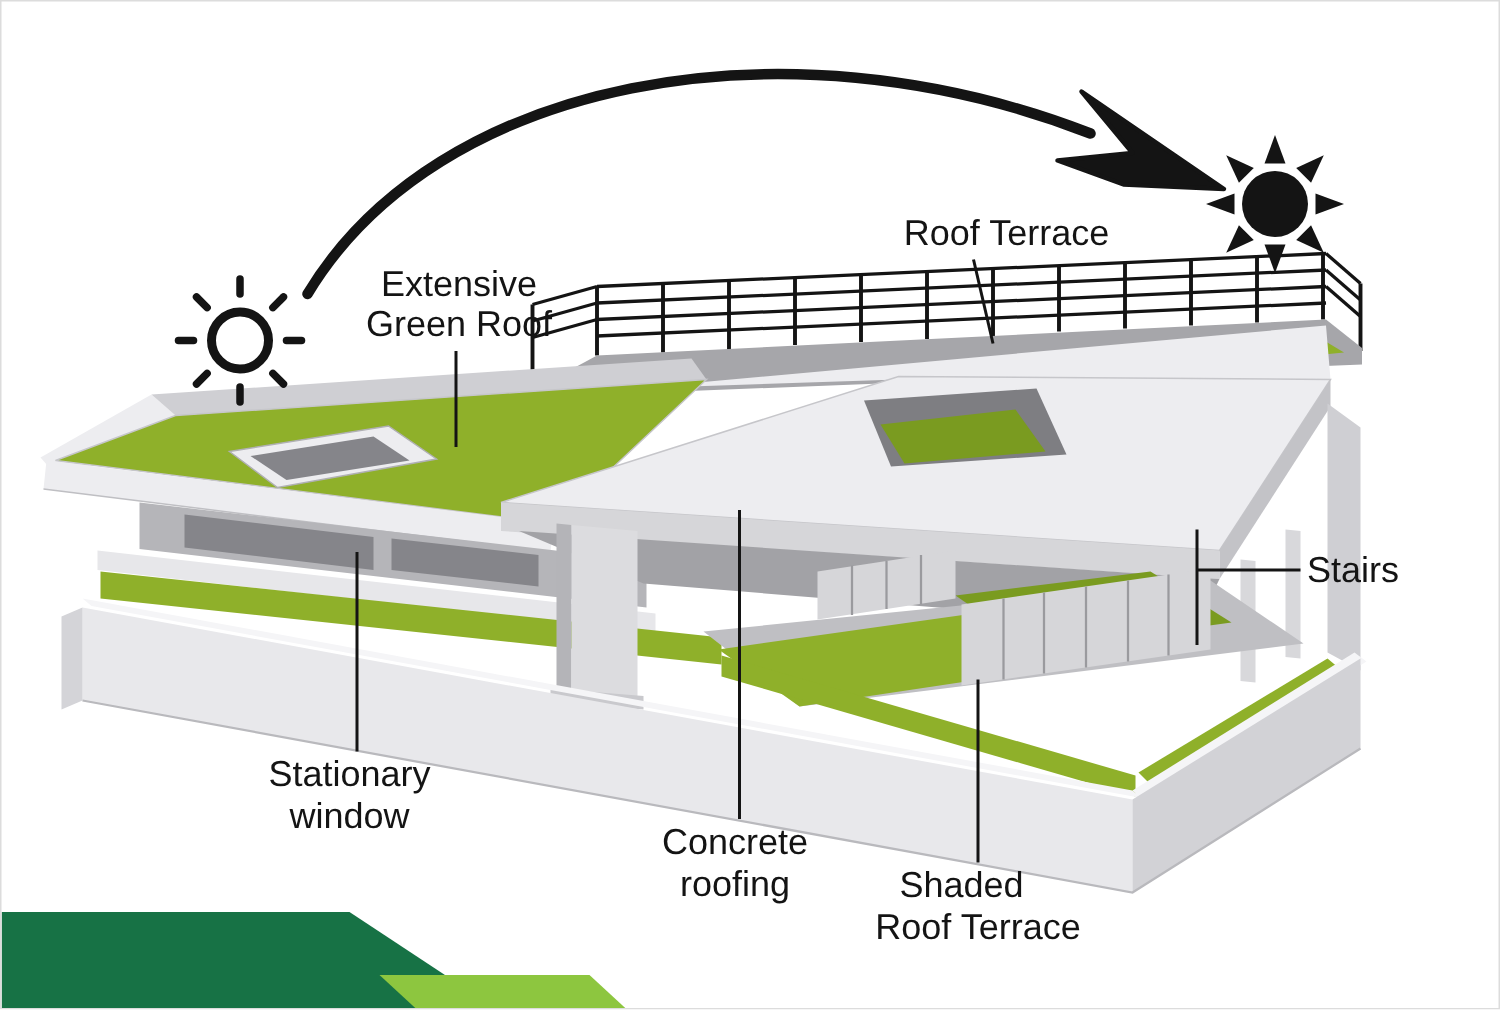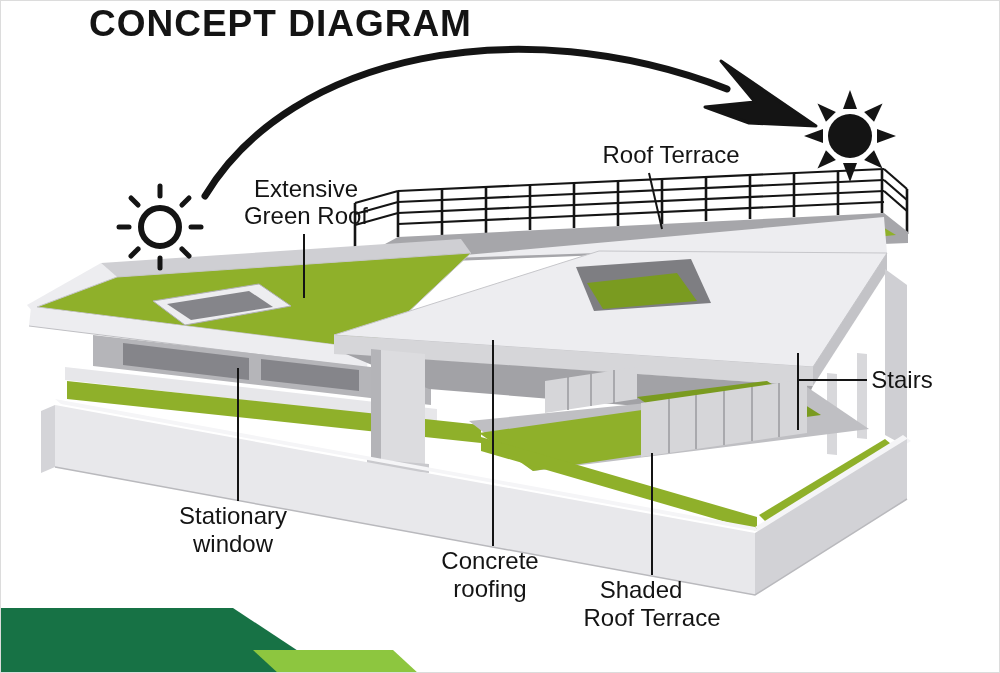--- a/index.html
+++ b/index.html
@@ -32,21 +32,20 @@
   .rail{stroke:var(--ink,#141414);fill:none;}
   .ptr{stroke:var(--ink,#141414);stroke-width:2;fill:none;}
   .lbl{font-family:"Liberation Sans",sans-serif;font-size:24px;fill:var(--ink,#141414);}
   .edge{stroke:#c6c6ca;stroke-width:1;}
 </style>
 </head>
 <body>
 
 <div class="stage">
 
-  <div class="title">CONCEPT DIAGRAM</div>
 
   <svg viewBox="0 0 1000 673" width="1000" height="673">
 
     <g class="rail" stroke-width="2.2">
       <path d="M397,190 L883,168"></path>
         <path d="M397,201 L883,179"></path>
       <path d="M397,212 L883,190"></path>
         <path d="M397,223 L883,201"></path>
       <path d="M397,190 L354,202"></path>
         <path d="M397,201 L354,213"></path>

